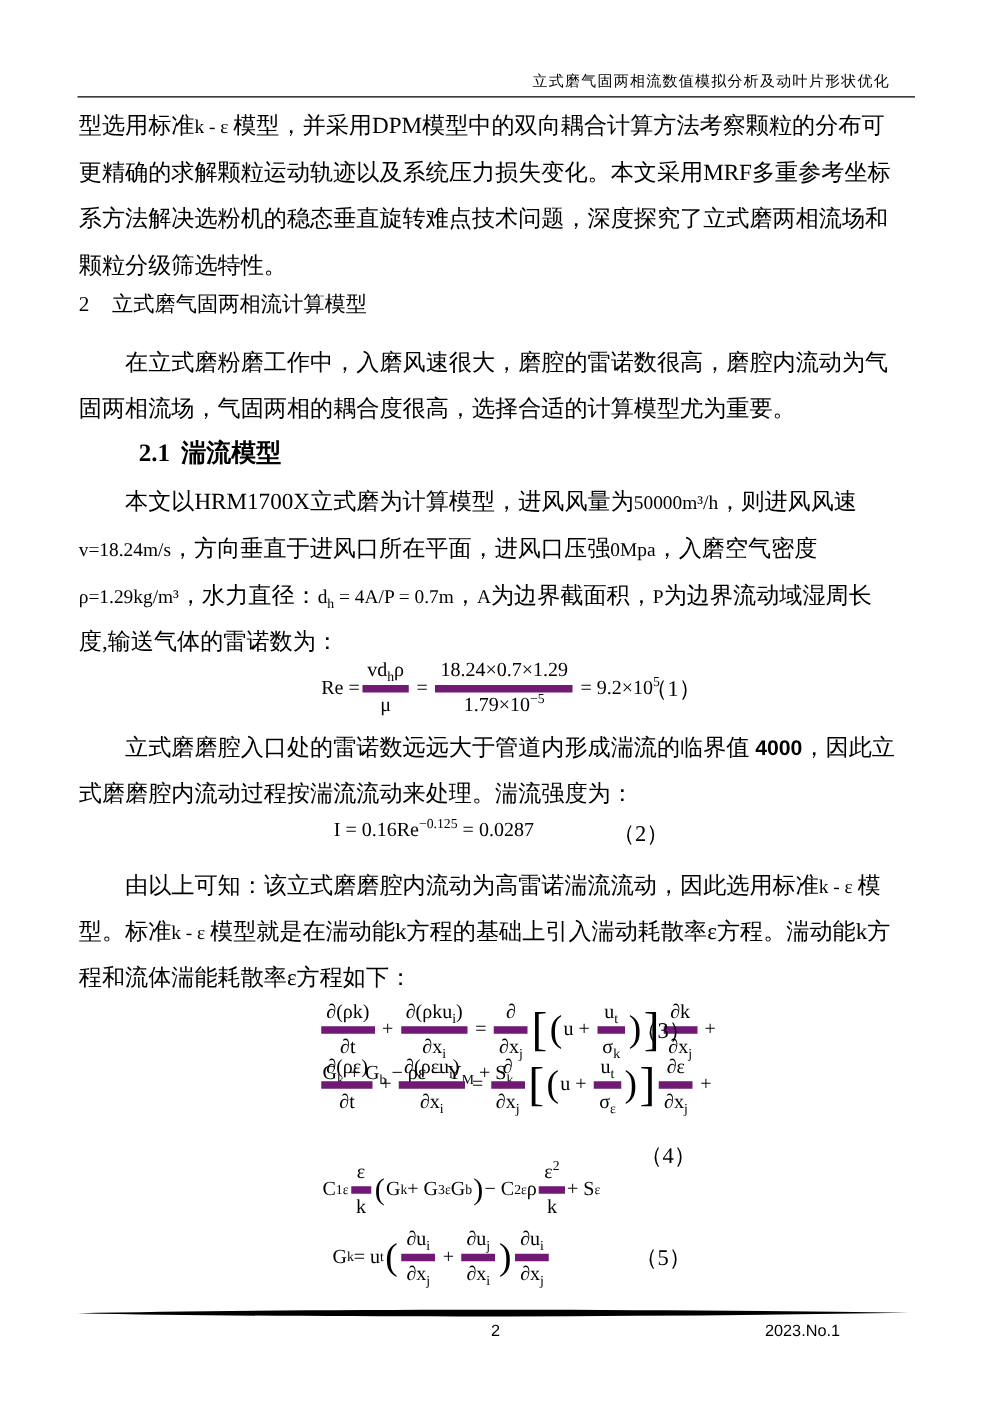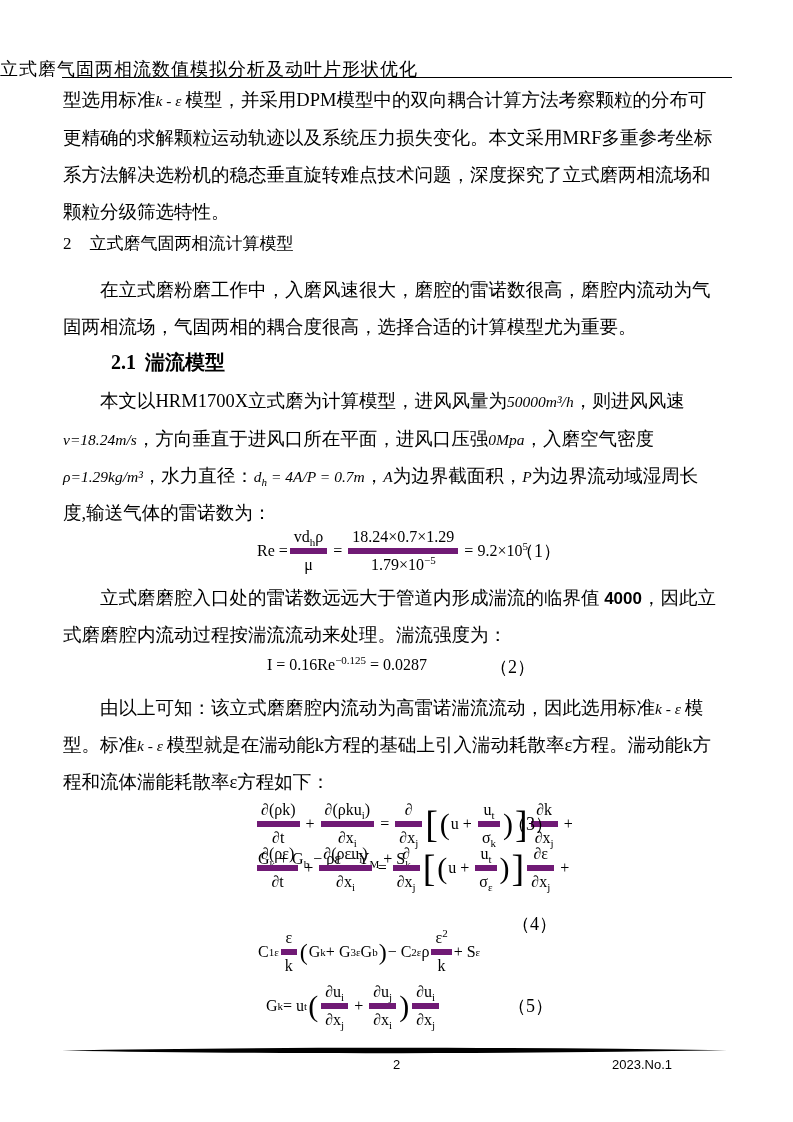--- a/index.html
+++ b/index.html
@@ -1,23 +1,23 @@
 <!DOCTYPE html>
 <html><head>
 <meta charset="utf-8">
 <style>
   html,body{margin:0;padding:0;background:#fff;}
   .page{position:relative;width:793px;height:1122px;background:#ffffff;color:#000;
         font-family:"Liberation Serif",serif;overflow:hidden;}
-  .header-title{position:absolute;top:57px;left:0;width:712px;text-align:left;
-        font-size:18px;letter-spacing:1px;}
+  .header-title{position:absolute;top:57px;left:0;width:712px;text-align:right;
+        font-size:12px;letter-spacing:1px;}
   .header-rule{position:absolute;top:77px;left:62px;width:670px;border-top:1.5px solid #000;}
   .line{position:absolute;left:63px;font-size:18.5px;white-space:nowrap;}
   .ind{padding-left:37px;}
-  .imath{font-size:15.5px;font-style:italic;}
+  .imath{font-size:15.5px;}
   .h2{position:absolute;left:63px;font-weight:normal;font-size:17px;white-space:nowrap;}
   .h2 .num{margin-right:18px;}
   .h3{position:absolute;left:63px;font-weight:bold;font-size:20px;white-space:nowrap;}
   .h3 .num{margin-right:9px;margin-left:48px;}
   .eqrow{position:absolute;display:flex;align-items:center;font-size:16px;white-space:nowrap;}
   .frac{display:inline-flex;flex-direction:column;margin:0 2px;text-align:center;}
   .fnum{border-bottom:6px solid #701a75;padding:0 4px 1px;line-height:1.25;}
   .fden{padding:1px 4px 0;line-height:1.25;}
   .op{margin:0 4px;}
   sub{font-size:11px;line-height:0;}

